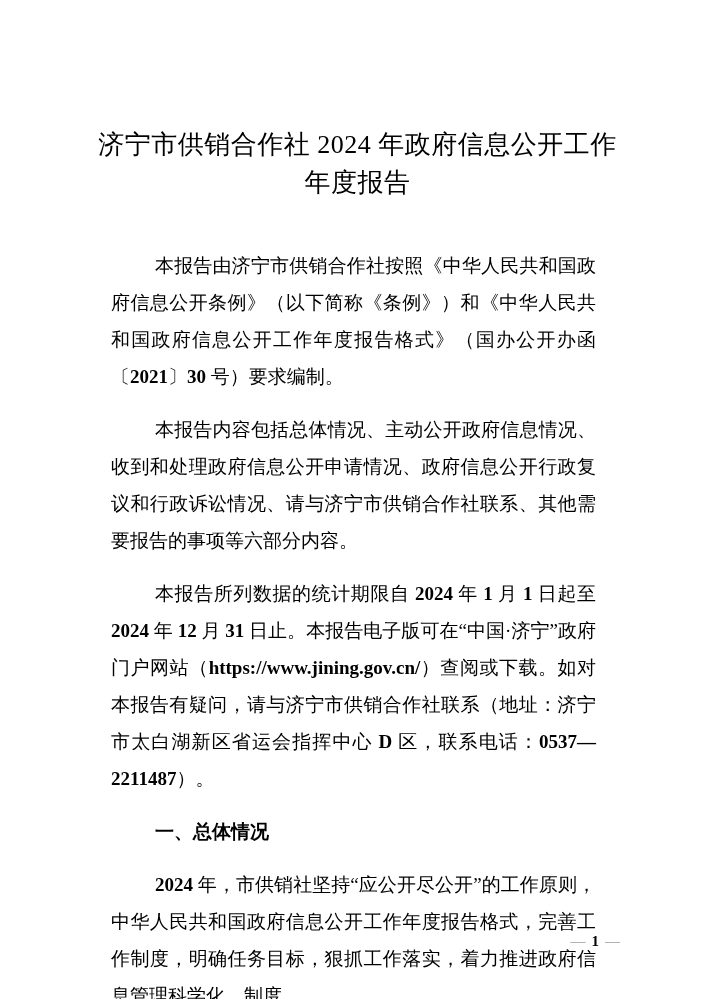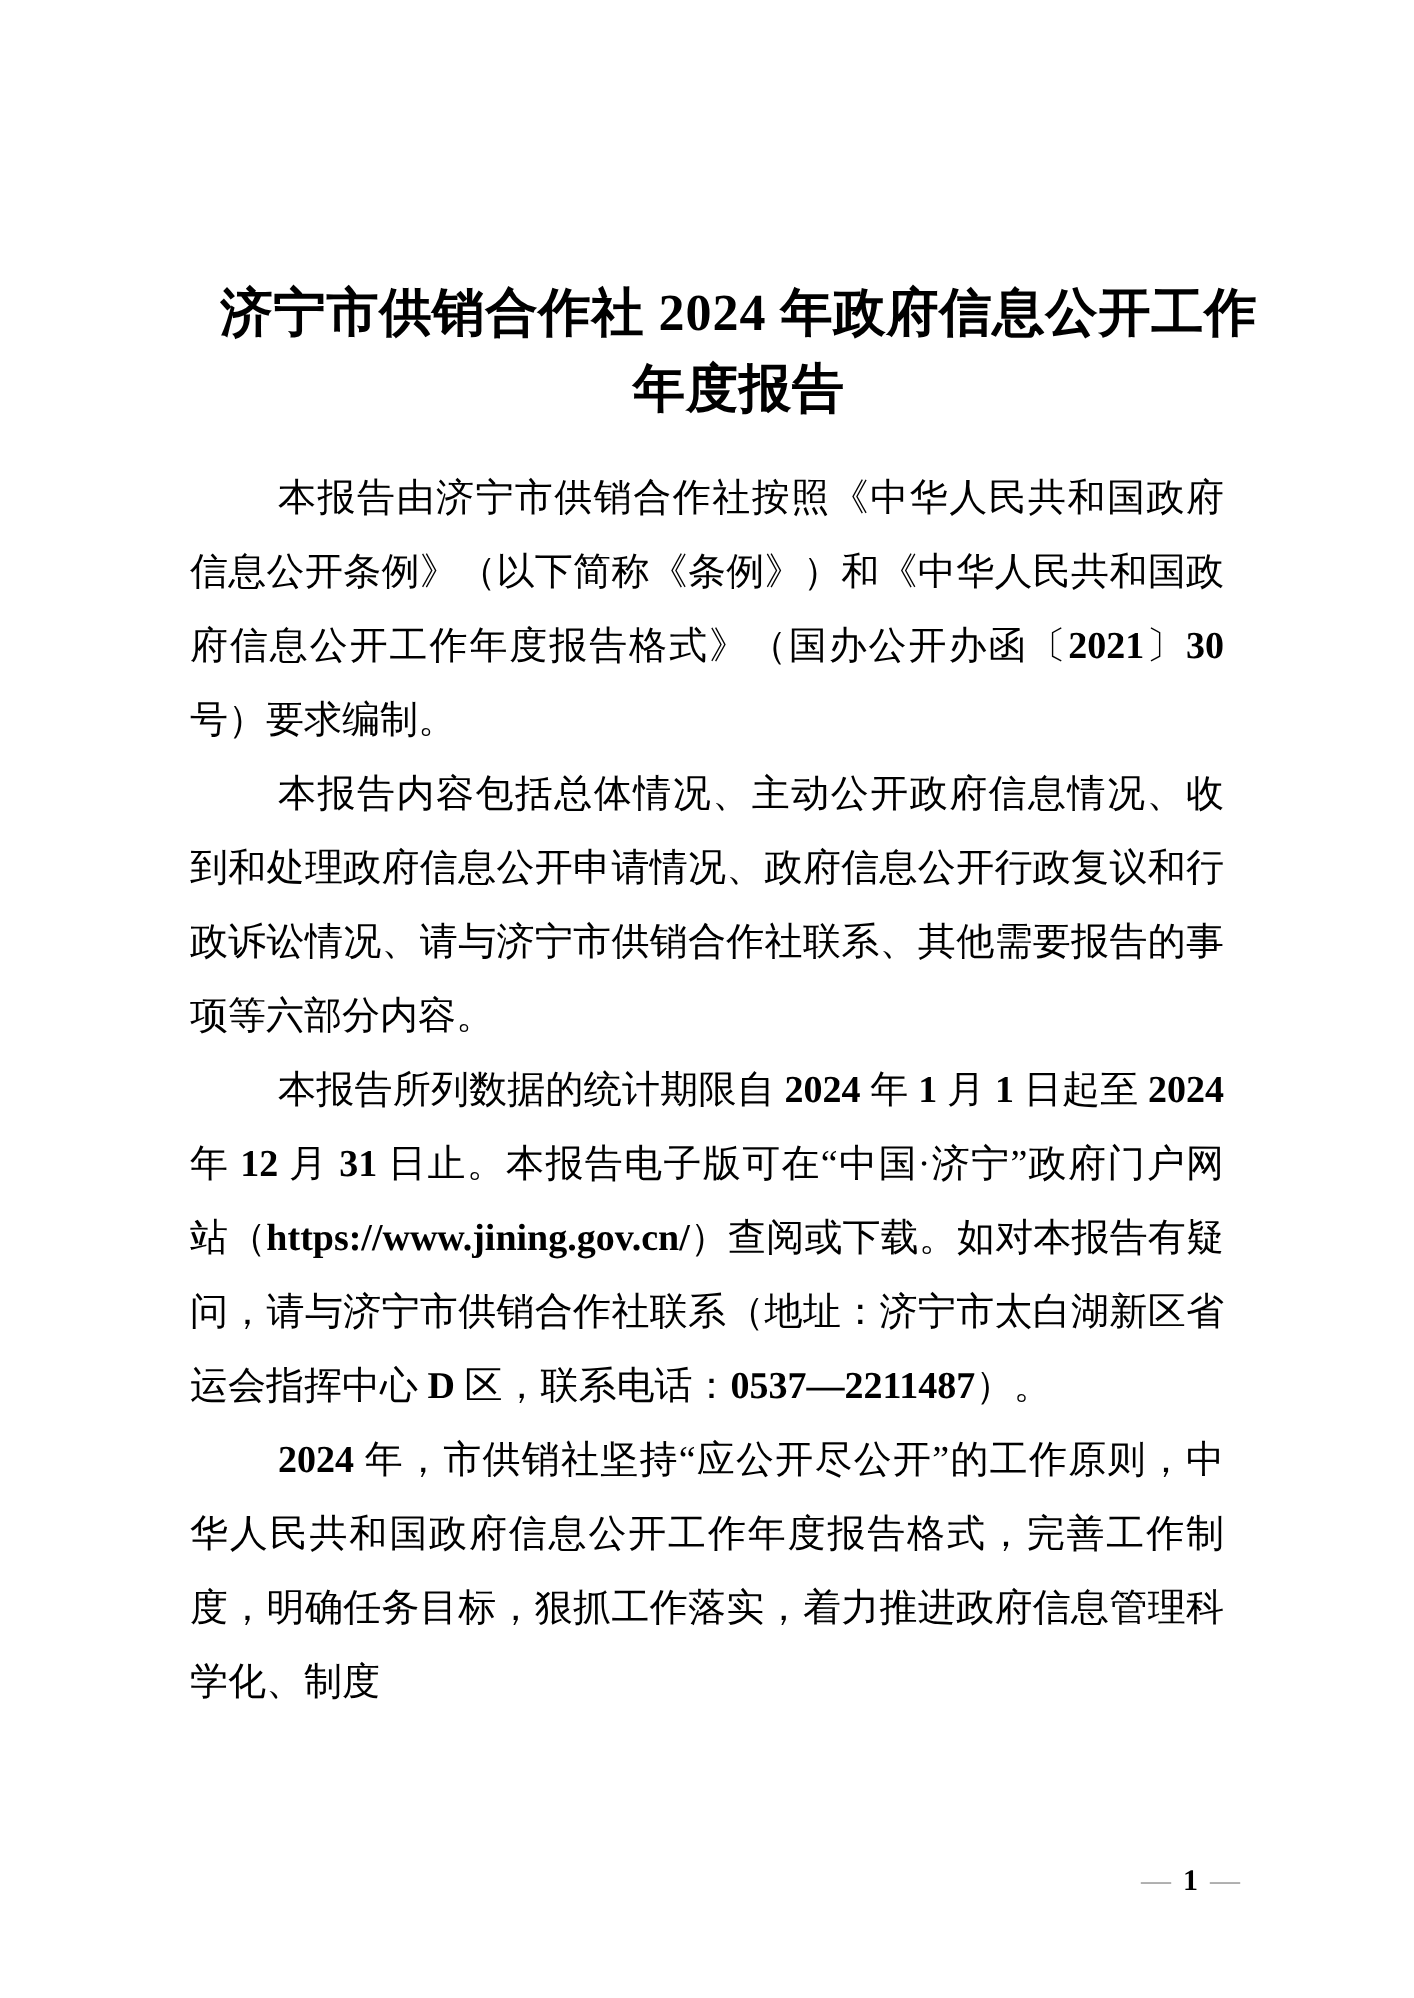--- a/index.html
+++ b/index.html
@@ -16,39 +16,39 @@
     inset: 0;
     overflow: hidden;
     background: #ffffff;
   }
   .doc-title {
     position: absolute;
     top: 122px;
     left: 50%;
     transform: translateX(-50%);
     width: 620px;
-    margin: 16px;
+    margin: 4px;
     text-align: center;
     font-size: 26px;
-    font-weight: 700;
+    font-weight: 400;
     line-height: 38px;
     letter-spacing: 0.5px;
   }
   .doc-title .title-line { display: block; white-space: nowrap; }
   .content {
     position: absolute;
     top: 231px;
     left: 95px;
     width: 517px;
     font-size: 19px;
     line-height: 37px;
     text-align: justify;
     text-justify: inter-ideograph;
   }
-  .content p { margin: 0; text-indent: 44px; }
+  .content p { margin: 16px; text-indent: 44px; }
   .content p.heading {
     font-family: "Liberation Sans", "DejaVu Sans", sans-serif;
     font-weight: 700;
     font-size: 19px;
   }
   .b { font-weight: 700; }
   .footer {
     position: absolute;
     bottom: 50px;
     right: 87px;
@@ -66,20 +66,21 @@
 
   <h1 class="doc-title">
     <span class="title-line">济宁市供销合作社 2024 年政府信息公开工作</span>
     <span class="title-line">年度报告</span>
   </h1>
 
   <div class="content">
       <p><span>本报告由济宁市供销合作社按照《中华人民共和国政府信息公开条例》（以下简称《条例》）和《中华人民共和国政府信息公开工作年度报告格式》（国办公开办函〔</span><span class="b">2021</span><span>〕</span><span class="b">30</span><span> 号）要求编制。</span></p>
       <p><span>本报告内容包括总体情况、主动公开政府信息情况、收到和处理政府信息公开申请情况、政府信息公开行政复议和行政诉讼情况、请与济宁市供销合作社联系、其他需要报告的事项等六部分内容。</span></p>
       <p><span>本报告所列数据的统计期限自 </span><span class="b">2024</span><span> 年 </span><span class="b">1</span><span> 月 </span><span class="b">1</span><span> 日起至 </span><span class="b">2024</span><span> 年 </span><span class="b">12</span><span> 月 </span><span class="b">31</span><span> 日止。本报告电子版可在“中国·济宁”政府门户网站（</span><span class="b">https://www.jining.gov.cn/</span><span>）查阅或下载。如对本报告有疑问，请与济宁市供销合作社联系（地址：济宁市太白湖新区省运会指挥中心 </span><span class="b">D</span><span> 区，联系电话：</span><span class="b">0537—2211487</span><span>）。</span></p>
+      <p class="heading"><span class="b">一、总体情况</span></p>
       <p><span class="b">2024</span><span> 年，市供销社坚持“应公开尽公开”的工作原则，中华人民共和国政府信息公开工作年度报告格式，完善工作制度，明确任务目标，狠抓工作落实，着力推进政府信息管理科学化、制度</span></p>
     </div>
 
   <div class="footer">
     <span class="dash">—</span><span class="pagenum">1</span><span class="dash">—</span>
   </div>
 
 </div>
 
 </body></html>

